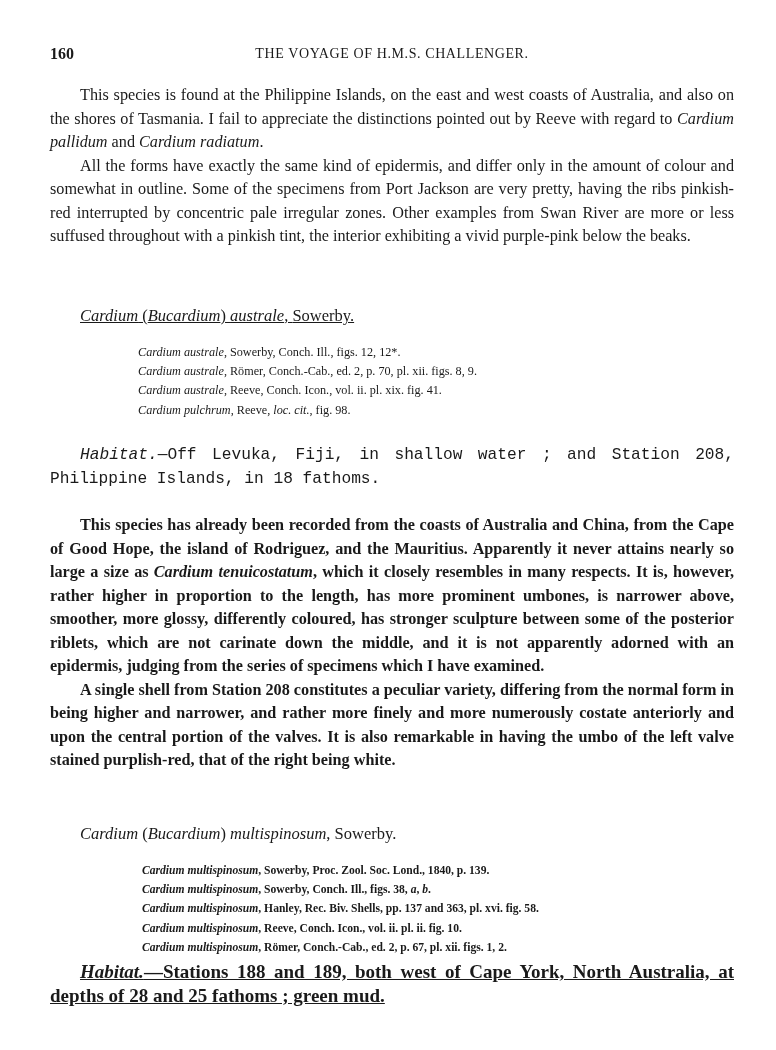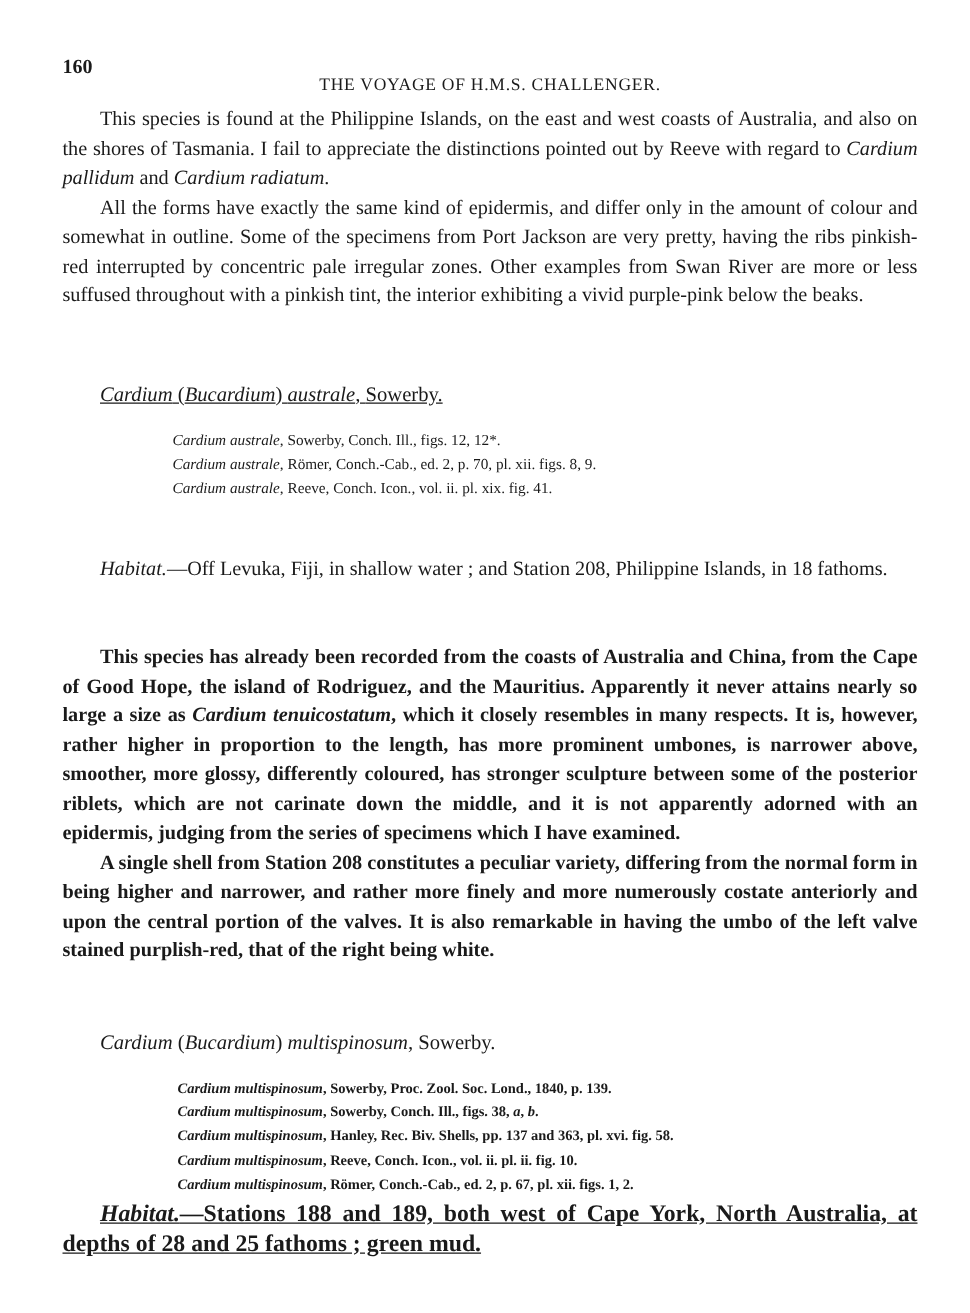--- a/index.html
+++ b/index.html
@@ -7,21 +7,21 @@
     width: 776px; height: 1050px; position: relative; overflow: hidden;
     font-family: "Liberation Serif", "DejaVu Serif", serif;
     color: #1a1a1a;
   }
   .page { position: absolute; left: 0; top: 0; width: 776px; height: 1050px; }
   .header {
     position: absolute; top: 45px; left: 50px; width: 684px; height: 20px;
     font-size: 15px;
   }
   .page-num { position: absolute; left: 0; top: 0; font-weight: bold; font-size: 16px; }
-  .running-title { position: absolute; left: 0; right: 0; top: 16px; text-align: center; letter-spacing: 0.6px; font-size: 14px; }
+  .running-title { position: absolute; left: 0; right: 0; top: 1px; text-align: center; letter-spacing: 0.6px; font-size: 14px; }
   .block { position: absolute; left: 50px; width: 684px; }
   p.para {
     margin: 0; font-size: 16.2px; line-height: 23.5px; text-align: justify;
     text-indent: 30px;
   }
   .species {
     position: absolute; left: 80px; font-size: 16.5px; font-style: normal;
   }
   .species i { font-style: italic; }
   .syn {
@@ -48,23 +48,24 @@
   </div>
 
   <div class="species" style="top:306px;text-decoration:underline;">
     <i>Cardium</i> (<i>Bucardium</i>) <i>australe</i>, <span>Sowerby.</span>
   </div>
 
   <div class="syn" style="top:343px;">
     <div><i>Cardium australe</i><span>, Sowerby, Conch. Ill., figs. 12, 12*.</span></div>
     <div><i>Cardium australe</i><span>, Römer, Conch.-Cab., ed. 2, p. 70, pl. xii. figs. 8, 9.</span></div>
     <div><i>Cardium australe</i><span>, Reeve, Conch. Icon., vol. ii. pl. xix. fig. 41.</span></div>
+    <div><i>Cardium pulchrum</i><span>, Reeve, </span><i>loc. cit.</i><span>, fig. 98.</span></div>
   </div>
 
-  <div class="block" style="top:444px;">
+  <div class="block" style="top:444px;font-family:Liberation Mono, monospace;">
     <p class="para"><span class="habitat-label">Habitat.</span><span>—Off Levuka, Fiji, in shallow water ;  and Station 208, Philippine Islands, in 18 fathoms.</span></p>
   </div>
 
   <div class="block" style="top:514px;font-weight:bold;">
     <p class="para"><span>This species has already been recorded from the coasts of Australia and China, from the Cape of Good Hope, the island of Rodriguez, and the Mauritius.   Apparently it never attains nearly so large a size as </span><i>Cardium tenuicostatum</i><span>, which it closely resembles in many respects.   It is, however, rather higher in proportion to the length, has more prominent umbones, is narrower above, smoother, more glossy, differently coloured, has stronger sculpture between some of the posterior riblets, which are not carinate down the middle, and it is not apparently adorned with an epidermis, judging from the series of specimens which I have examined.</span></p>
     <p class="para">A single shell from Station 208 constitutes a peculiar variety, differing from the normal form in being higher and narrower, and rather more finely and more numerously costate anteriorly and upon the central portion of the valves.   It is also remarkable in having the umbo of the left valve stained purplish-red, that of the right being white.</p>
   </div>
 
   <div class="species" style="top:824px;">
     <i>Cardium</i> (<i>Bucardium</i>) <i>multispinosum</i>, <span>Sowerby.</span>

